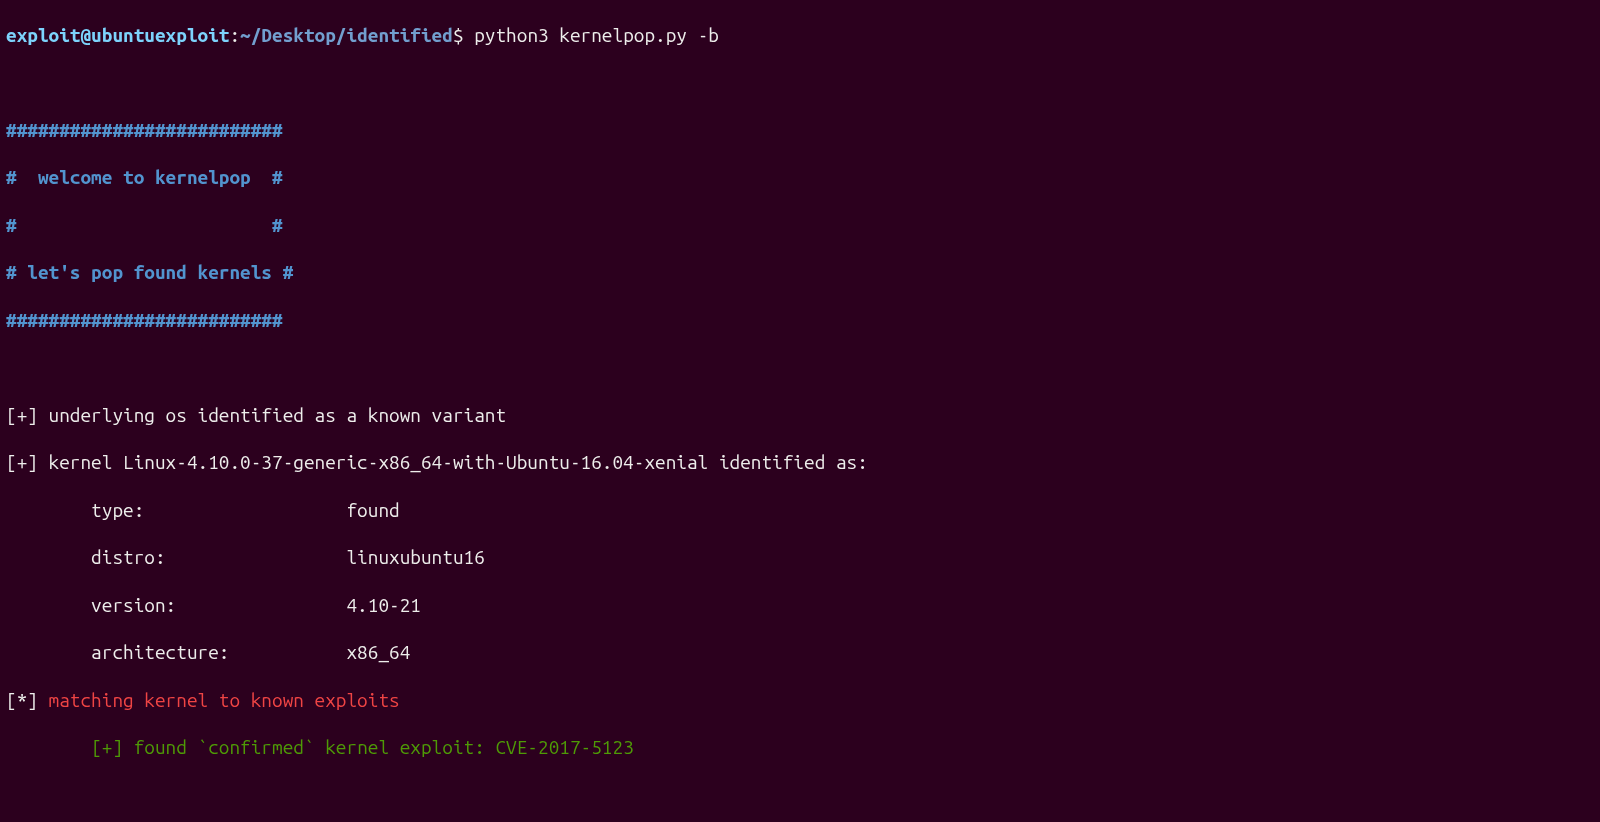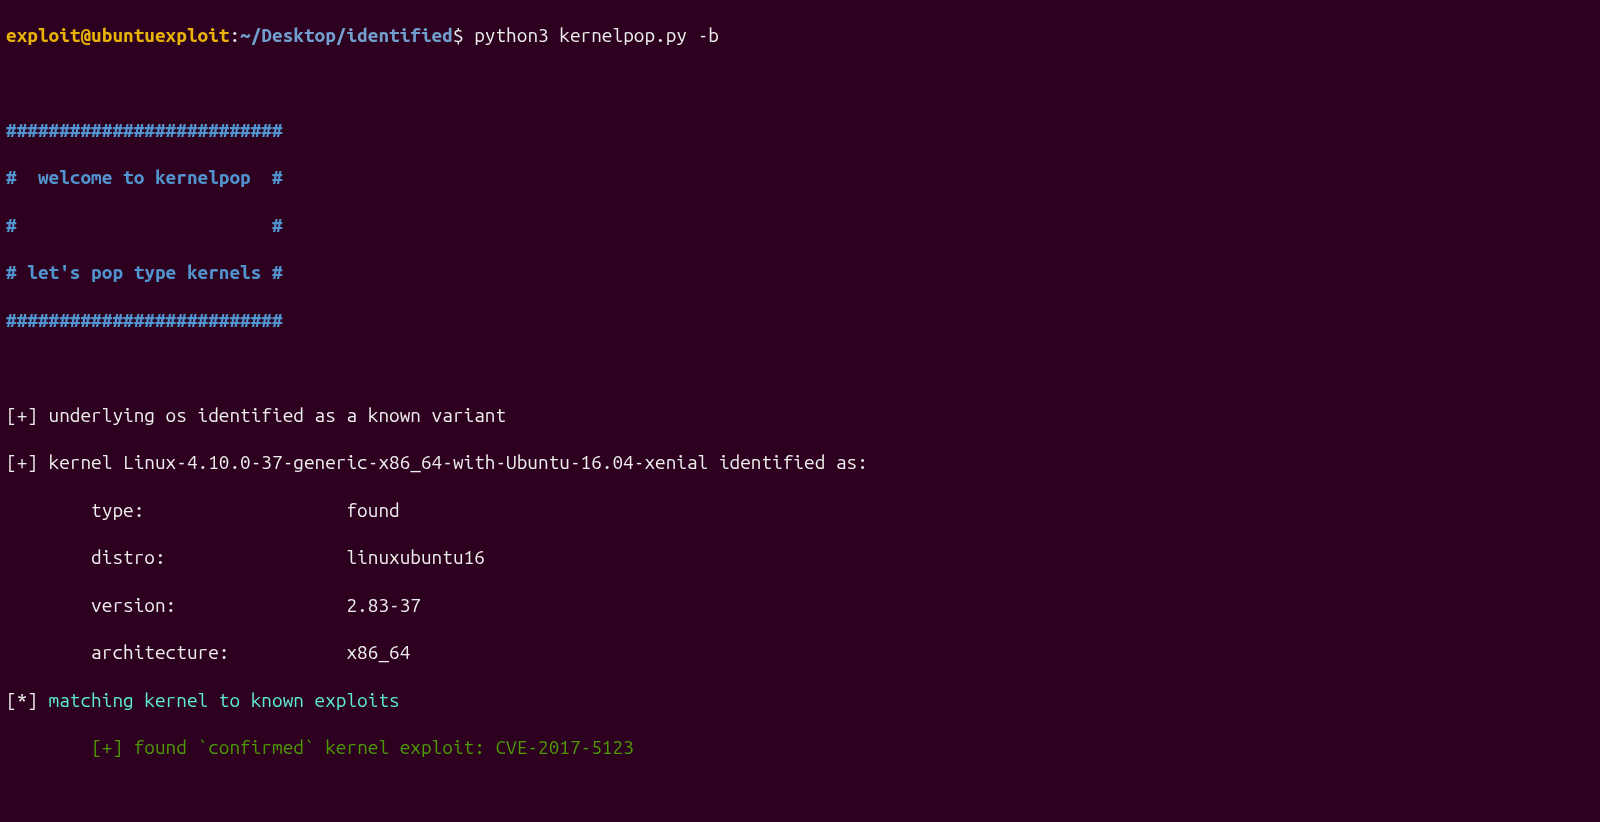--- a/index.html
+++ b/index.html
@@ -12,45 +12,45 @@
     line-height: 1.25;
     width: 1600px;
     height: 822px;
     overflow: hidden;
   }
   .terminal {
     padding: 0 6px 4px 6px;
     white-space: pre;
   }
   .c-green  { color: #4e9a06; }
-  .c-bgreen { color: #eab308; text-align: right; }
+  .c-bgreen { color: #7dd3fc; text-align: right; }
   .c-blue   { color: #729fcf; }
   .c-bblue  { color: #5294cf; }
-  .c-yellow { color: #5eead4; }
+  .c-yellow { color: #ef4444; }
   .c-white  { color: #eeeeec; }
   .bold     { font-weight: bold; }
   .line { display: block; min-height: 1.25em; }
 </style>
 </head>
 <body>
 
 <div class="terminal">
 <span class="line"><span class="c-bgreen bold">exploit@ubuntuexploit</span><span class="c-white">:</span><span class="c-blue bold">~/Desktop/identified</span><span class="c-white">$ </span><span class="c-white">python3 kernelpop.py -b</span></span>
 <span class="line"> </span>
 <span class="line c-bblue bold">##########################</span>
 <span class="line c-bblue bold">#  welcome to kernelpop  #</span>
 <span class="line c-bblue bold">#                        #</span>
-<span class="line c-bblue bold"># let's pop type kernels #</span>
+<span class="line c-bblue bold"># let's pop found kernels #</span>
 <span class="line c-bblue bold">##########################</span>
 <span class="line"> </span>
 <span class="line"><span class="c-white">[+]</span><span class="c-white"> underlying os identified as a known variant</span></span>
 <span class="line"><span class="c-white">[+]</span><span class="c-white"> kernel Linux-4.10.0-37-generic-x86_64-with-Ubuntu-16.04-xenial identified as:</span></span>
 <span class="line c-white">        type:                   found</span>
 <span class="line c-white">        distro:                 linuxubuntu16</span>
-<span class="line c-white">        version:                2.83-37</span>
+<span class="line c-white">        version:                4.10-21</span>
 <span class="line c-white">        architecture:           x86_64</span>
 <span class="line"><span class="c-white">[*]</span><span class="c-yellow"> matching kernel to known exploits</span></span>
 <span class="line"><span>        </span><span class="c-green">[+]</span><span class="c-green"> found `confirmed` kernel exploit: CVE-2017-5123</span></span>
 
 
 
 
 
 
 

